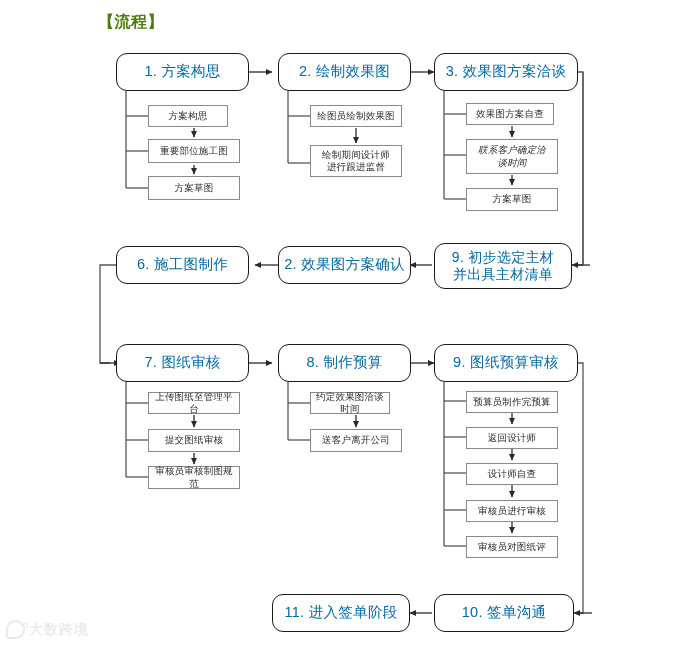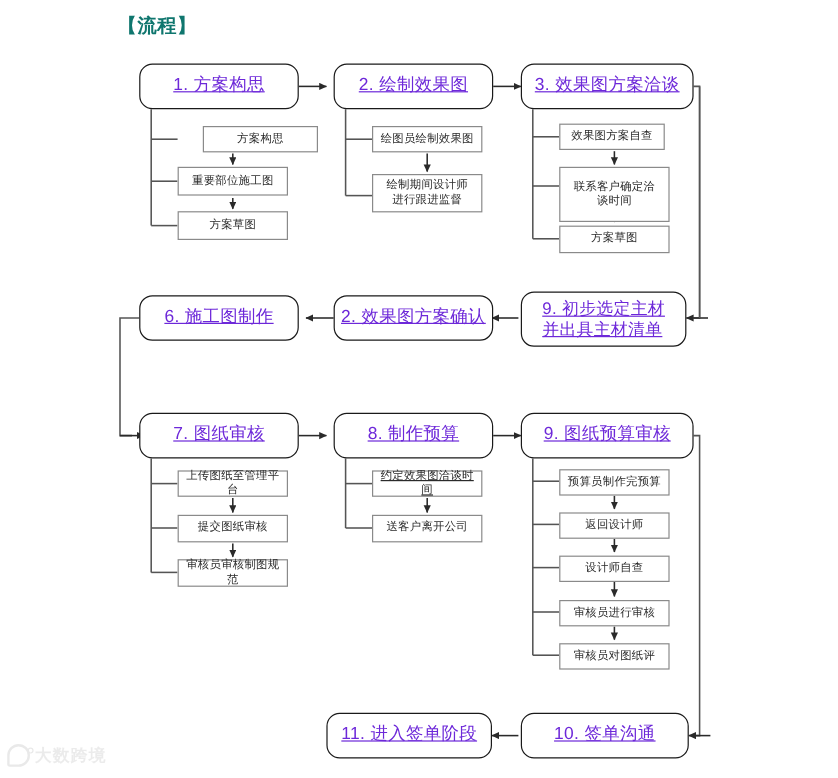--- a/index.html
+++ b/index.html
@@ -26,39 +26,39 @@
     height: 648px;
     pointer-events: none;
   }
   .title {
     position: absolute;
     left: 98px;
     top: 12px;
     font-size: 16px;
     font-weight: bold;
     letter-spacing: 0.5px;
-    color: #0f766e;
+    color: #4d7c0f;
     white-space: nowrap;
   }
   
   .stage {
     position: absolute;
     box-sizing: border-box;
     border: 1.6px solid #1a1a1a;
     border-radius: 11px;
     background: #ffffff;
     display: flex;
     align-items: center;
     justify-content: center;
+    text-align: center;
     font-size: 14.5px;
     line-height: 1.22;
-    color: #6d28d9;
+    color: #0369a1;
     letter-spacing: 0.3px;
     padding: 2px 4px;
-    text-decoration: underline;
   }
   .stage.two-line {
     font-size: 14px;
     line-height: 1.25;
   }
   
   .substep {
     position: absolute;
     box-sizing: border-box;
     border: 1.3px solid #8a8a8a;
@@ -210,38 +210,38 @@
   <div class="stage" style="left:116px; top:344px; width:133px; height:38px;">7. 图纸审核</div>
 
   <div class="stage" style="left:278px; top:344px; width:133px; height:38px;">8. 制作预算</div>
 
   <div class="stage" style="left:434px; top:344px; width:144px; height:38px;">9. 图纸预算审核</div>
 
   <div class="stage" style="left:434px; top:594px; width:140px; height:38px;">10. 签单沟通</div>
 
   <div class="stage" style="left:272px; top:594px; width:138px; height:38px;">11. 进入签单阶段</div>
 
-  <div class="substep" style="left:148px; top:105px; width:96px; height:22px;margin-left:21px;">方案构思</div>
+  <div class="substep" style="left:148px; top:105px; width:80px; height:22px;">方案构思</div>
   <div class="substep" style="left:148px; top:139px; width:92px; height:24px;">重要部位施工图</div>
   <div class="substep" style="left:148px; top:176px; width:92px; height:24px;">方案草图</div>
 
   <div class="substep" style="left:310px; top:105px; width:92px; height:22px;">绘图员绘制效果图</div>
   <div class="substep" style="left:310px; top:145px; width:92px; height:32px; white-space:pre-line;">绘制期间设计师
 进行跟进监督</div>
 
   <div class="substep" style="left:466px; top:103px; width:88px; height:22px;">效果图方案自查</div>
-  <div class="substep" style="left:466px; top:139px; width:92px; height:46px; white-space:pre-line;">联系客户确定洽
+  <div class="substep" style="left:466px; top:139px; width:92px; height:35px; white-space:pre-line;font-style:italic;">联系客户确定洽
 谈时间</div>
   <div class="substep" style="left:466px; top:188px; width:92px; height:23px;">方案草图</div>
 
   <div class="substep" style="left:148px; top:392px; width:92px; height:22px;">上传图纸至管理平台</div>
   <div class="substep" style="left:148px; top:429px; width:92px; height:23px;">提交图纸审核</div>
   <div class="substep" style="left:148px; top:466px; width:92px; height:23px;">审核员审核制图规范</div>
 
-  <div class="substep" style="left:310px; top:392px; width:92px; height:22px;text-decoration:underline;">约定效果图洽谈时间</div>
+  <div class="substep" style="left:310px; top:392px; width:80px; height:22px;">约定效果图洽谈时间</div>
   <div class="substep" style="left:310px; top:429px; width:92px; height:23px;">送客户离开公司</div>
 
   <div class="substep" style="left:466px; top:391px; width:92px; height:22px;">预算员制作完预算</div>
   <div class="substep" style="left:466px; top:427px; width:92px; height:22px;">返回设计师</div>
   <div class="substep" style="left:466px; top:463px; width:92px; height:22px;">设计师自查</div>
   <div class="substep" style="left:466px; top:500px; width:92px; height:22px;">审核员进行审核</div>
   <div class="substep" style="left:466px; top:536px; width:92px; height:22px;">审核员对图纸评</div>
 
   <div class="watermark">
     <span class="wm-mark"></span>

